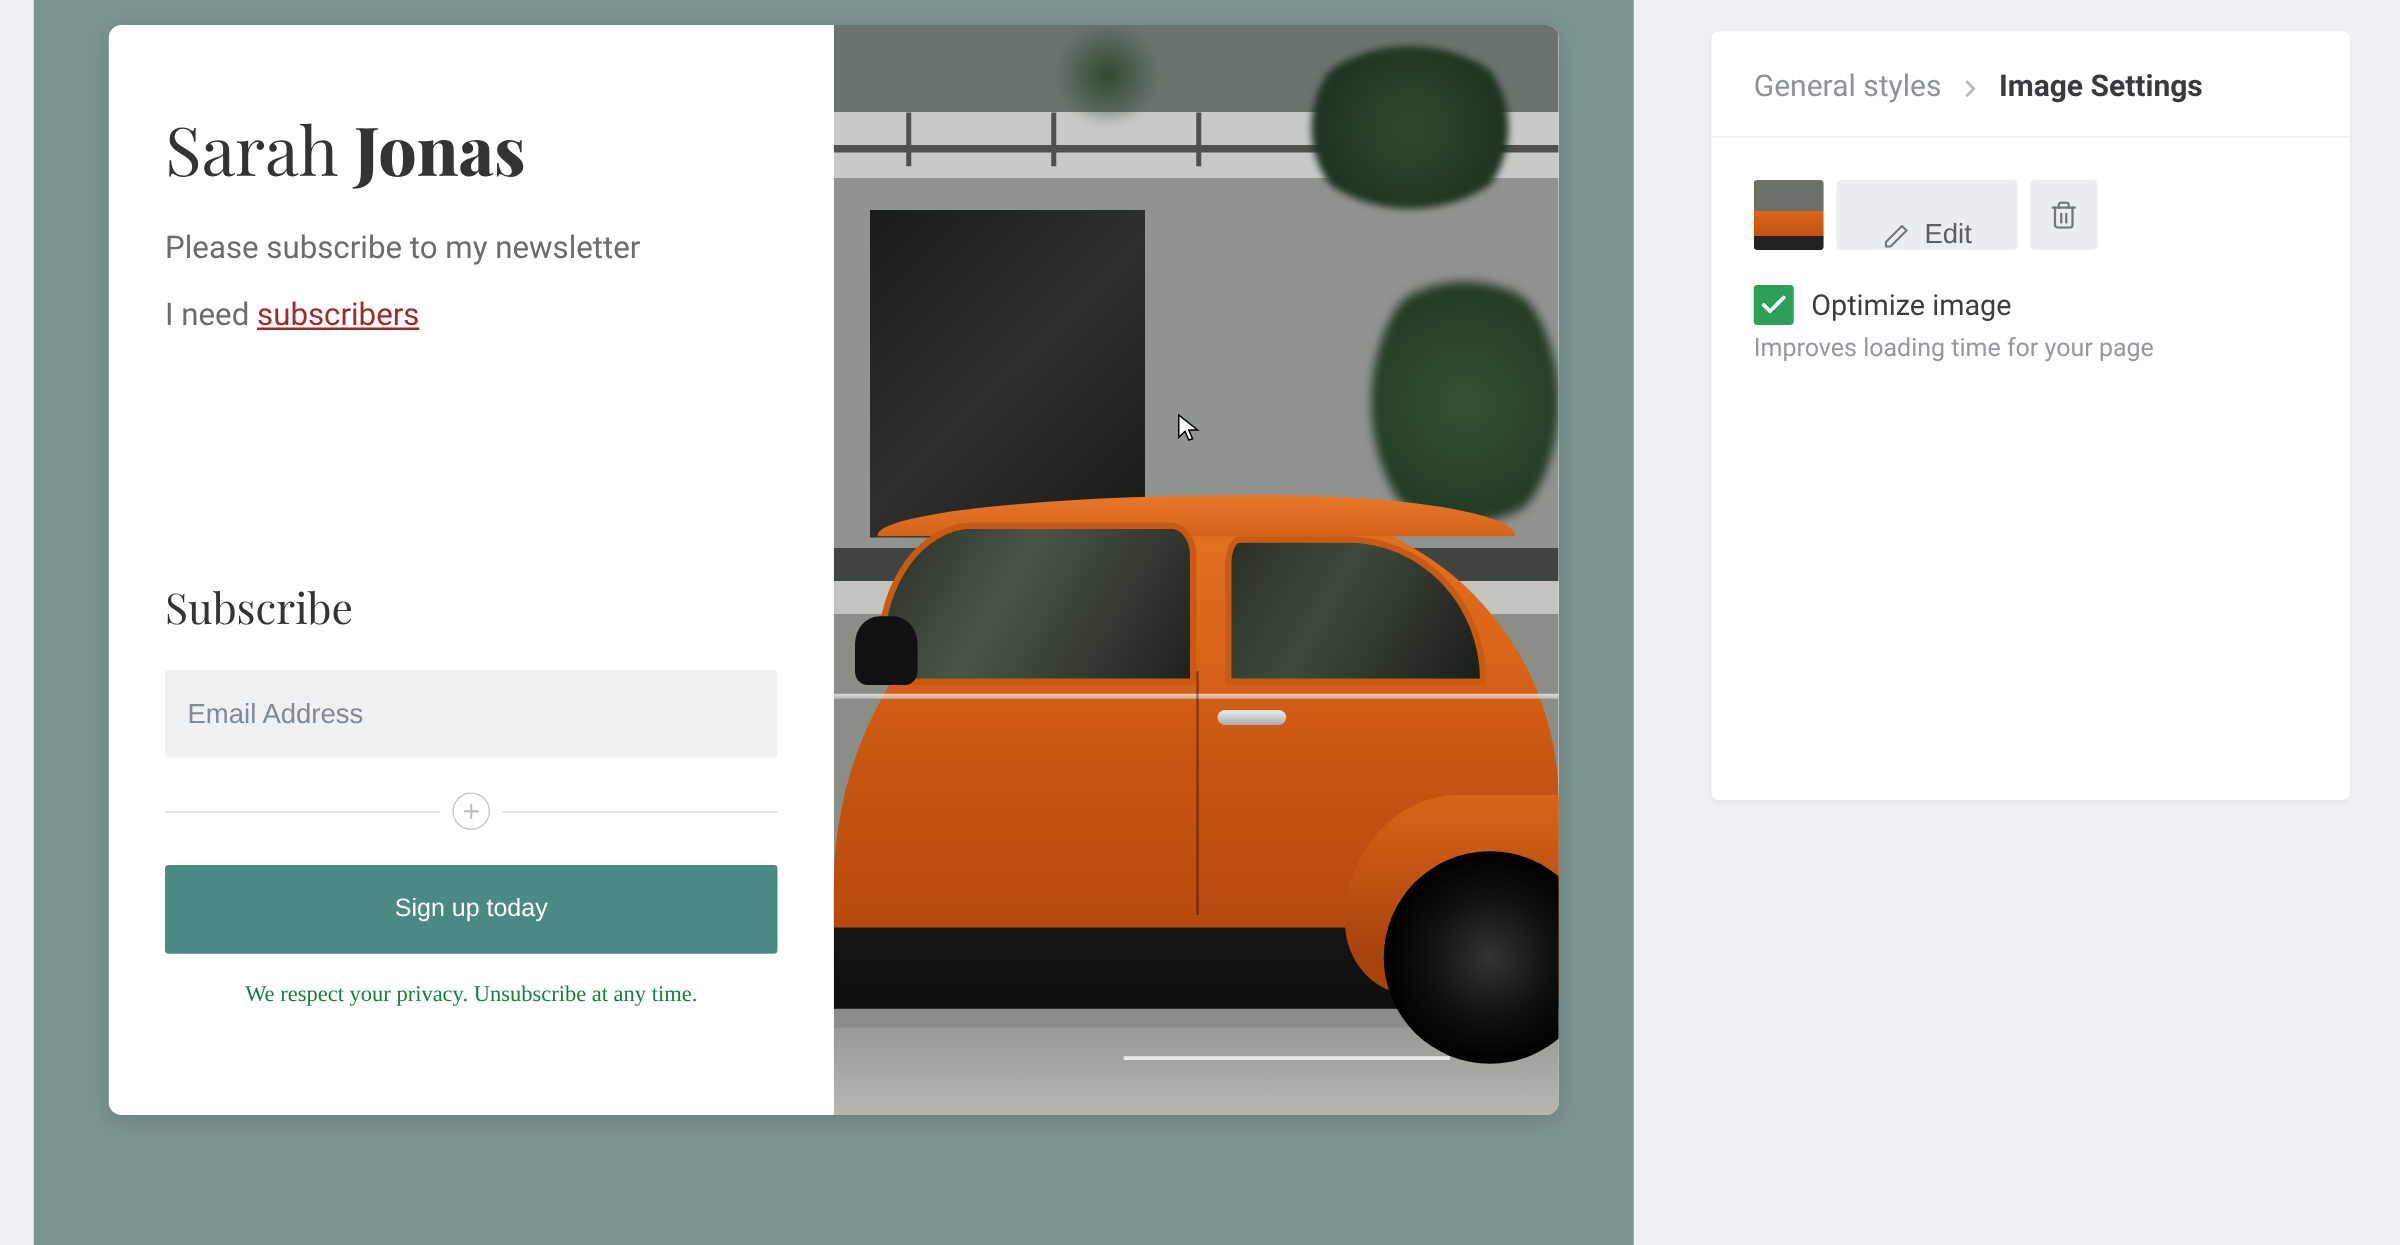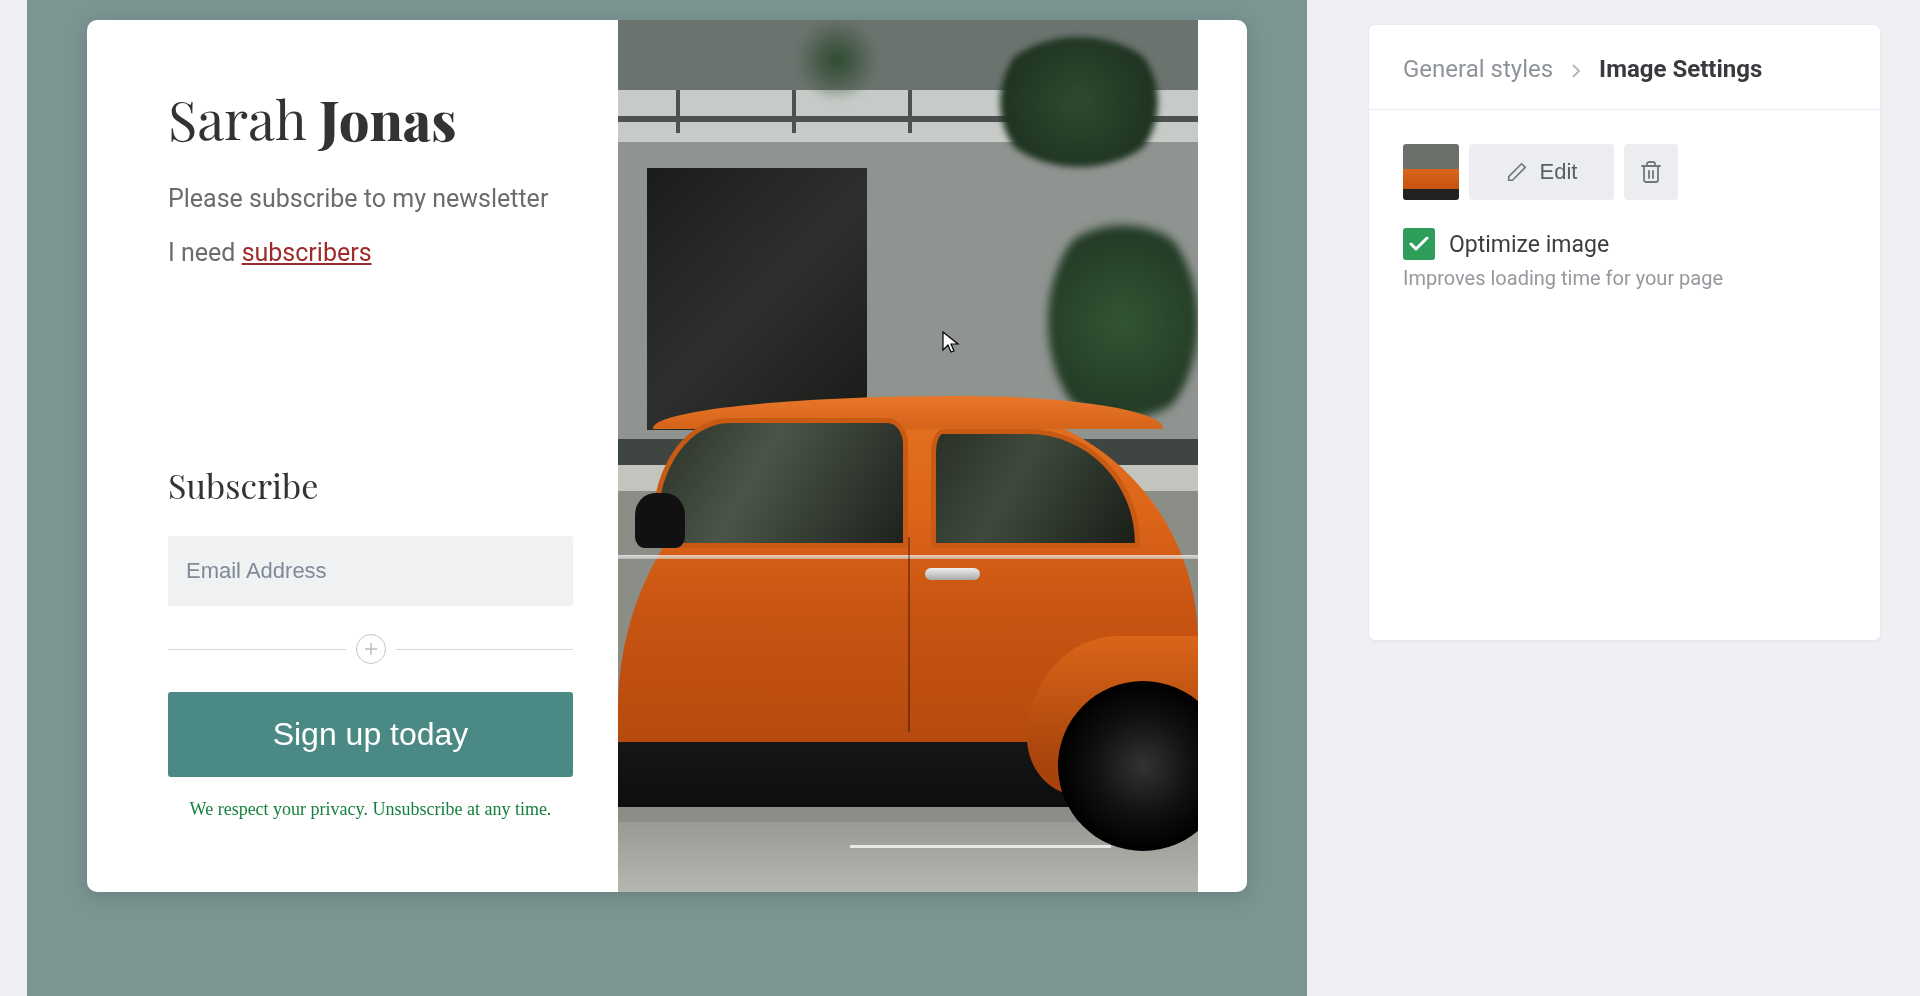--- a/index.html
+++ b/index.html
@@ -28,25 +28,24 @@
     .card {
       width: 1160px;
       height: 872px;
       background: #fff;
       border-radius: 10px;
       box-shadow: 0 4px 20px rgba(0,0,0,0.15);
       display: flex;
       overflow: hidden;
     }
     .card-left {
-      width: 495px;
+      width: 580px;
       padding: 70px 45px 40px 45px;
       display: flex;
       flex-direction: column;
-      margin-left: 36px;
     }
     .heading {
       font-family: "Playfair Display", Georgia, "Times New Roman", serif;
       font-size: 54px;
       color: #333;
       line-height: 1.1;
       margin-bottom: 35px;
     }
     .heading .first { font-weight: 400; }
     .heading .last { font-weight: 800; }
@@ -107,21 +106,21 @@
       margin: 0 10px;
       display: flex; align-items: center; justify-content: center;
       cursor: pointer;
     }
     .add-circle svg { stroke: #b8bbbe; }
     .signup-btn {
       width: 100%;
       background: #4b8a84;
       color: #fff;
       border: none;
-      font-size: 32px;
+      font-size: 20px;
       padding: 24px 0;
       border-radius: 3px;
       cursor: pointer;
       margin-bottom: 22px;
     }
     .privacy {
       text-align: center;
       font-family: Georgia, "Times New Roman", serif;
       font-size: 18px;
       color: #15803d;
@@ -256,21 +255,21 @@
       height: 56px;
       background: #ebedf0;
       border: none;
       border-radius: 4px;
       display: flex; align-items: center; justify-content: center;
       gap: 12px;
       font-size: 22px;
       color: #5b5e63;
       cursor: pointer;
     }
-    .edit-btn { flex: 0 0 145px; }
+    .edit-btn { flex: 0 0 145px; align-items: flex-end; }
     .replace-btn {
       flex: 0 0 186px;
       border: 2px solid #8f969e;
       background: #ebedf0;
     }
     .trash-btn { flex: 0 0 54px; }
     .action-btn svg { stroke: #73777c; fill: none; }
     .optimize-row {
       padding: 0 34px;
     }

